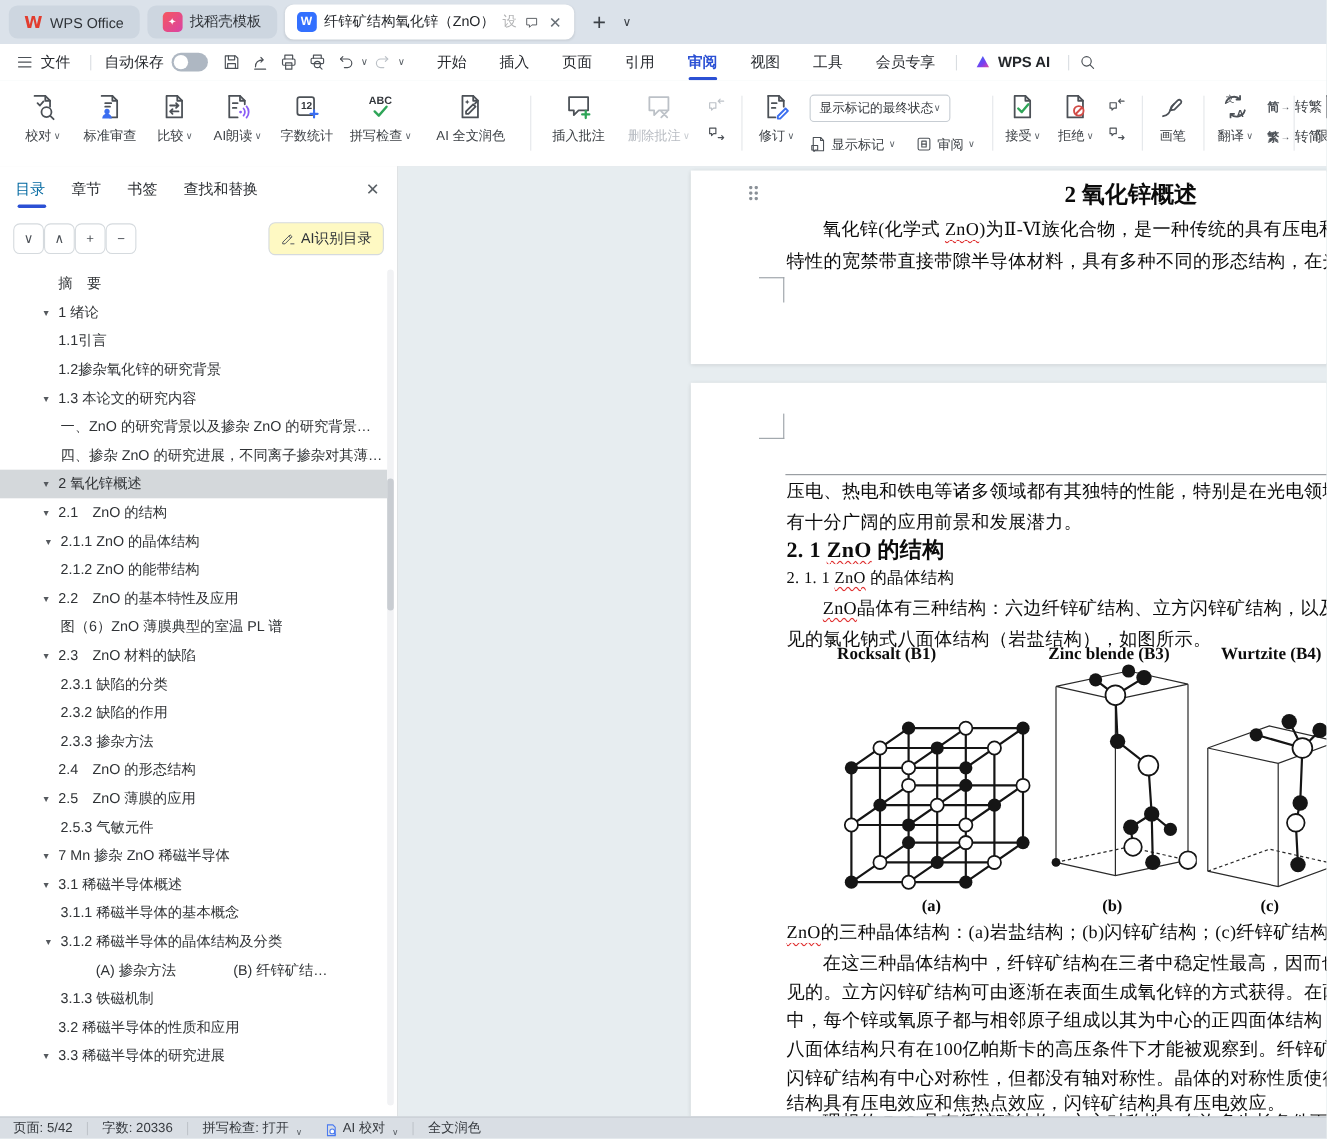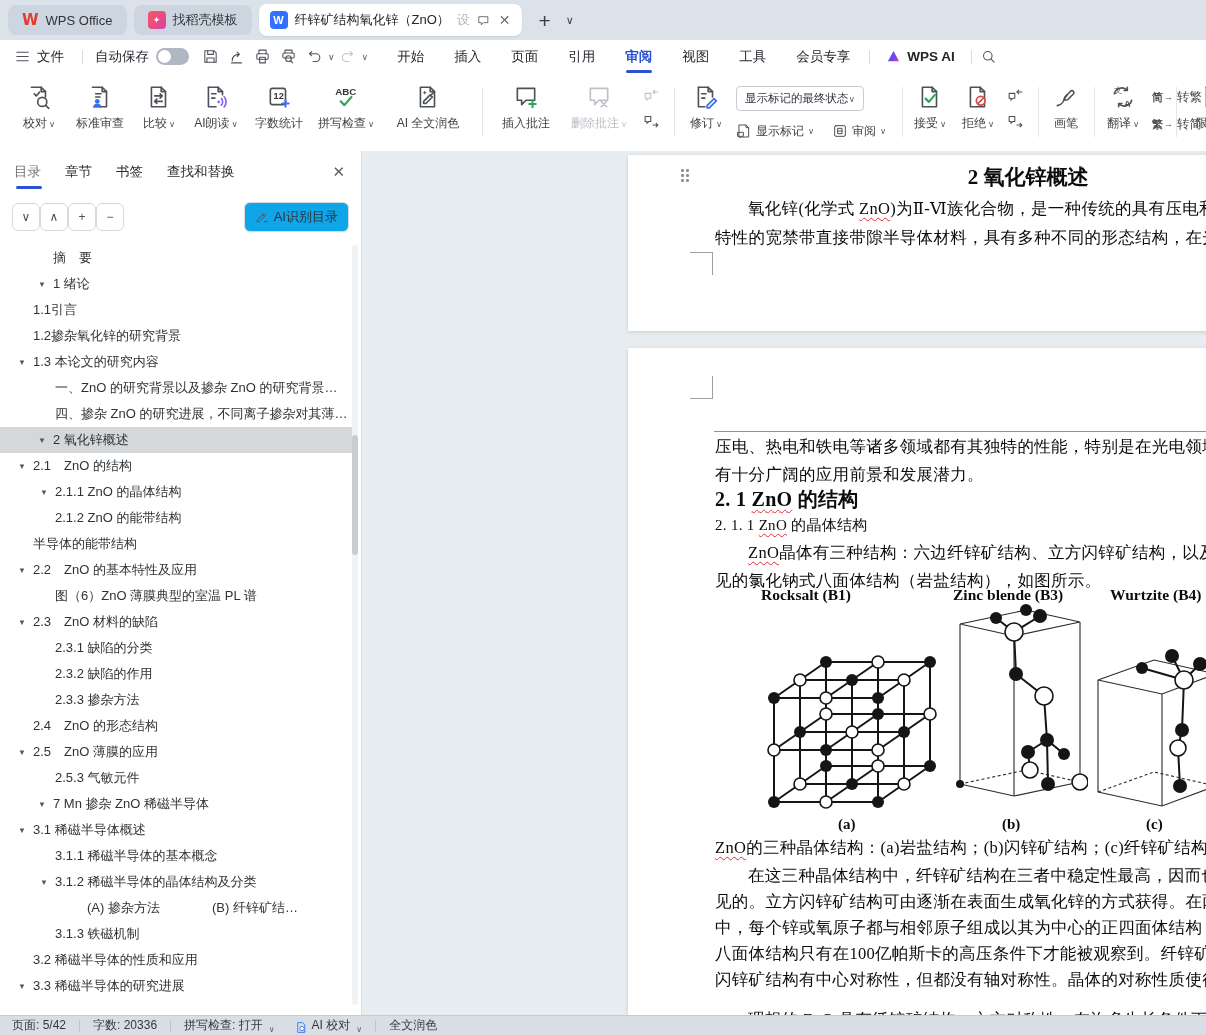--- a/index.html
+++ b/index.html
@@ -47,29 +47,29 @@
   .rdrop{position:absolute;height:25px;border:1px solid #c7cdd3;border-radius:4px;background:#fff;display:flex;align-items:center;justify-content:space-between;padding:0 8px;font-size:11.5px;color:#33373c;box-sizing:border-box}
   .rmini{position:absolute;top:47px;height:22px;display:flex;align-items:center;gap:4px;font-size:12px;color:#3e4247;white-space:nowrap}
   .rmini svg{width:16px;height:16px}
   .zhrow{display:flex;align-items:center;gap:4px;font-size:12.5px;color:#3e4247;height:22px}
   .zhg{font-size:11px;color:#4c5157;font-weight:bold}
   .zharr{font-size:9px;color:#4c5157;margin-left:-3px}
   
   .sidebar{position:absolute;left:0;top:151px;width:362px;height:864px;background:#fff;border-right:1px solid #dcdfe2;box-sizing:border-box;overflow:hidden}
   .stabs{position:absolute;left:14px;top:12px;display:flex;gap:24px;font-size:13.5px;color:#2a2d31}
   .stab{position:relative;padding-bottom:8px}
-  .stab.act{color:#737373}
+  .stab.act{color:#0369a1}
   .stab.act::after{content:"";position:absolute;left:2px;bottom:0;width:26px;height:3px;border-radius:2px;background:#2b50d4}
   .sclose{position:absolute;right:16px;top:12px;font-size:15px;color:#5a6066}
   .sbtn{position:absolute;top:52px;width:26px;height:26px;border:1px solid #d5dade;border-radius:6px;background:#fff;display:flex;align-items:center;justify-content:center;font-size:12px;color:#4c5157}
-  .aibtn{position:absolute;top:51px;right:12px;height:28px;border:1px solid #d5dade;border-radius:6px;background:#0ea5e9;display:flex;align-items:center;gap:5px;padding:0 10px;font-size:13px;color:#2f3338}
+  .aibtn{position:absolute;top:51px;right:12px;height:28px;border:1px solid #d5dade;border-radius:6px;background:#fef9c3;display:flex;align-items:center;gap:5px;padding:0 10px;font-size:13px;color:#2f3338}
   .toclist{position:absolute;left:0;top:94px;width:352px}
   .trow{height:26px;display:flex;align-items:center;font-size:13px;color:#303336;white-space:nowrap;overflow:hidden}
   .tri{width:15px;font-size:8px;color:#55595e;flex:none;text-align:left}
-  .lv1{padding-left:38px}.lv2{padding-left:18px}.lv3{padding-left:40px}.lv4{padding-left:72px}
+  .lv1{padding-left:38px}.lv2{padding-left:38px}.lv3{padding-left:40px}.lv4{padding-left:72px}
   .sel{background:#d4d8db}
   .sscroll{position:absolute;right:3px;top:94px;width:6px;height:760px;background:#f1f2f4;border-radius:3px}
   .sthumb{position:absolute;left:0;top:190px;width:6px;height:120px;background:#c9cdd2;border-radius:3px}
   
   .docarea{position:absolute;left:363px;top:151px;width:843px;height:864px;background:#e7edf0;overflow:hidden}
   .page{position:absolute;left:265px;width:800px;background:#fff;box-shadow:0 1px 4px rgba(0,0,0,.14)}
   .ds{font-family:"Liberation Serif","DejaVu Serif",serif;color:#0c0c0c}
   .dl{position:absolute;white-space:nowrap;font-family:"Liberation Serif","DejaVu Serif",serif;font-size:16.5px;color:#0c0c0c;letter-spacing:.3px}
   .sq{text-decoration:underline wavy #e03131;text-decoration-thickness:1px;text-underline-offset:3px}
   .corner1{position:absolute;width:22px;height:22px;border-top:1px solid #9aa0a6;border-right:1px solid #9aa0a6}
@@ -504,24 +504,20 @@
         <span class="tri">▼</span>
         <span>2.1　ZnO 的结构</span>
       </div>
     <div class="trow lv3">
         <span class="tri">▼</span>
         <span>2.1.1 ZnO 的晶体结构</span>
       </div>
     <div class="trow lv3">
         <span class="tri"></span>
         <span>2.1.2 ZnO 的能带结构</span>
-      </div>
-    <div class="trow lv2">
-        <span class="tri"></span>
-        <span>半导体的能带结构</span>
       </div>
     <div class="trow lv2">
         <span class="tri">▼</span>
         <span>2.2　ZnO 的基本特性及应用</span>
       </div>
     <div class="trow lv3">
         <span class="tri"></span>
         <span>图（6）ZnO 薄膜典型的室温 PL 谱</span>
       </div>
     <div class="trow lv2">
@@ -703,20 +699,21 @@
       <div class="figcapl" style="left:374px;top:232px">(b)</div>
       <div class="figcapl" style="left:518px;top:232px">(c)</div>
     </div>
 
     <div class="dl" style="left:87px;top:489px"><span class="sq">ZnO</span><span>的三种晶体结构：(a)岩盐结构；(b)闪锌矿结构；(c)纤锌矿结构</span></div>
     <div class="dl" style="left:120px;top:517px">在这三种晶体结构中，纤锌矿结构在三者中稳定性最高，因而也是最常</div>
     <div class="dl" style="left:87px;top:543px">见的。立方闪锌矿结构可由逐渐在表面生成氧化锌的方式获得。在两种结构</div>
     <div class="dl" style="left:87px;top:569px">中，每个锌或氧原子都与相邻原子组成以其为中心的正四面体结构，然而岩</div>
     <div class="dl" style="left:87px;top:595px">八面体结构只有在100亿帕斯卡的高压条件下才能被观察到。纤锌矿结构和</div>
     <div class="dl" style="left:87px;top:621px">闪锌矿结构有中心对称性，但都没有轴对称性。晶体的对称性质使得纤锌矿</div>
+    <div class="dl" style="left:87px;top:644px">结构具有压电效应和焦热点效应，闪锌矿结构具有压电效应。</div>
     <div class="dl" style="left:120px;top:661px"><span>理想的 </span><span class="sq">ZnO</span><span> 具有纤锌矿结构，六方对称性，在许多生长条件下，</span></div>
   </div>
 </div>
 
 <div class="statusbar">
   <div class="sbit">
       <span>页面: 5/42</span>
     </div>
   <div class="sbsep"></div>
   <div class="sbit">

